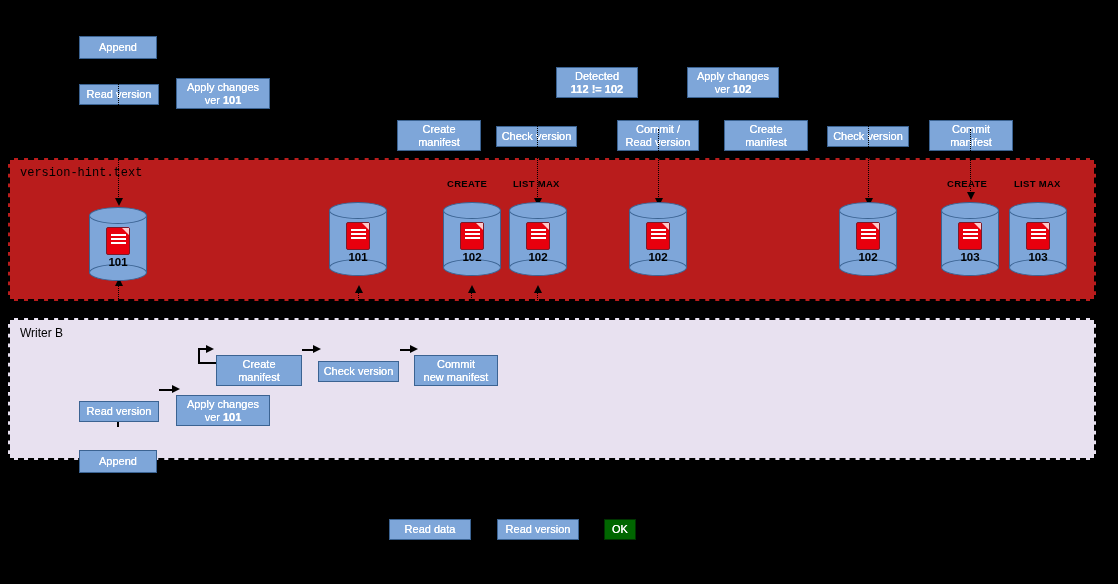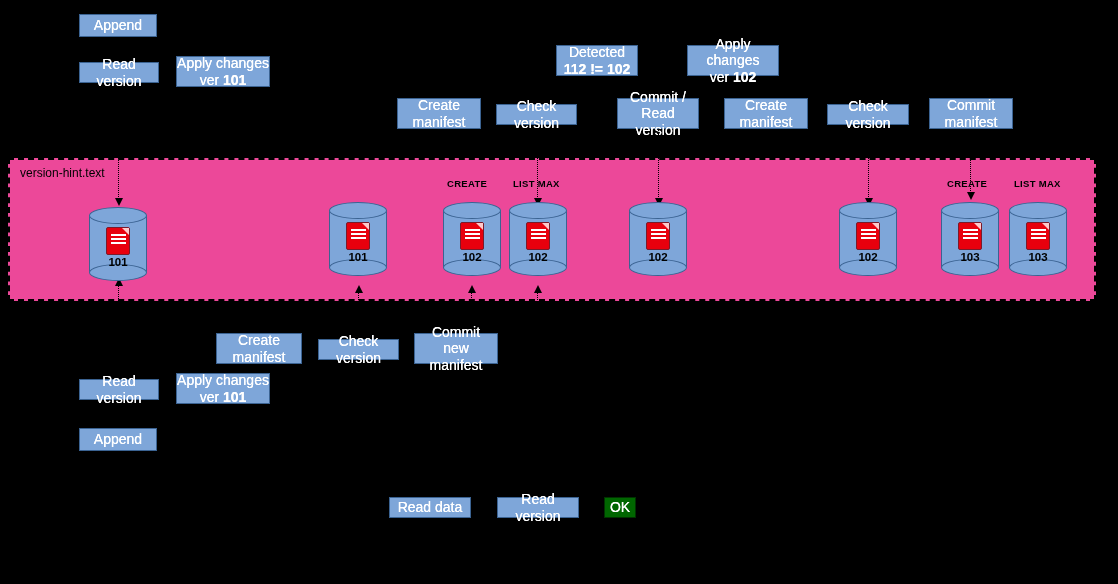--- a/index.html
+++ b/index.html
@@ -5,23 +5,23 @@
   html,body{margin:0;padding:0;background:#000;}
   #stage{position:relative;width:1118px;height:584px;background:#000;
          font-family:"Liberation Sans",sans-serif;overflow:hidden;}
 
   .lane{position:absolute;left:8px;width:1088px;box-sizing:border-box;
         border:2px dashed #000;}
   .lane-label{position:absolute;left:10px;top:6px;font-size:12px;color:#000;
               white-space:nowrap;}
 
   .node{position:absolute;box-sizing:border-box;background:#7EA6D9;
-        border:1px solid #3B6392;color:#ffffff;font-size:14px;line-height:1.15;
+        border:1px solid #3B6392;color:#ffffff;font-size:11px;line-height:1.15;
         display:flex;align-items:center;justify-content:center;text-align:center;
-        text-shadow:0 0 0 #fff;}
+        text-shadow:0 0 0 #fff;margin-top:22px;}
   .node.ok{background:#006600;border-color:#003300;font-weight:normal;}
   .node b{font-weight:bold;}
 
   .seg{position:absolute;background:#000;}
   .seg.h{height:1.6px;}
   .seg.v{width:1.6px;}
 
   .dseg{position:absolute;}
   .dseg.v{width:0;border-left:1.6px dotted #000;}
   .dseg.h{height:0;border-top:1.6px dotted #000;}
@@ -139,21 +139,21 @@
     <span>manifest</span>
   </div>
 
   <div class="node" style="left:827px;top:104px;width:82px;height:21px;">Check version</div>
 
   <div class="node" style="left:929px;top:98px;width:84px;height:31px;flex-direction:column;">
     <span>Commit</span>
     <span>manifest</span>
   </div>
 
-  <div class="lane" style="top:158px;height:143px;background:#ec4899;">
+  <div class="lane" style="top:158px;height:143px;background:#b91c1c;font-family:Liberation Mono, monospace;">
     <div class="lane-label">version-hint.text</div>
   </div>
 
   <div class="dseg v" style="left:118px;top:83px;height:118px;"></div>
   <div class="arr d" style="left:114.5px;top:198px;"></div>
 
   <div class="dseg v" style="left:537px;top:125px;height:76px;"></div>
   <div class="arr d" style="left:533.5px;top:198px;"></div>
 
   <div class="dseg v" style="left:658px;top:129px;height:72px;"></div>
@@ -295,20 +295,23 @@
       <div class="corner"></div>
       <div class="lines">
           <i></i>
           <i></i>
           <i></i>
         </div>
     </div>
     <div class="ver">103</div>
   </div>
 
+  <div class="lane" style="top:318px;height:142px;background:#E8E1F0;">
+    <div class="lane-label">Writer B</div>
+  </div>
 
   <div class="seg v" style="left:117px;top:408px;height:19px;"></div>
   <div class="arr u" style="left:113.5px;top:402px;"></div>
 
   <div class="seg h" style="left:159px;top:389px;width:15px;"></div>
   <div class="arr r" style="left:172px;top:385px;"></div>
 
   <div class="seg h" style="left:270px;top:375px;width:25px;"></div>
   <div class="seg v" style="left:293px;top:375px;height:-1px;"></div>
   <div class="seg v" style="left:293px;top:362px;height:14px;"></div>

